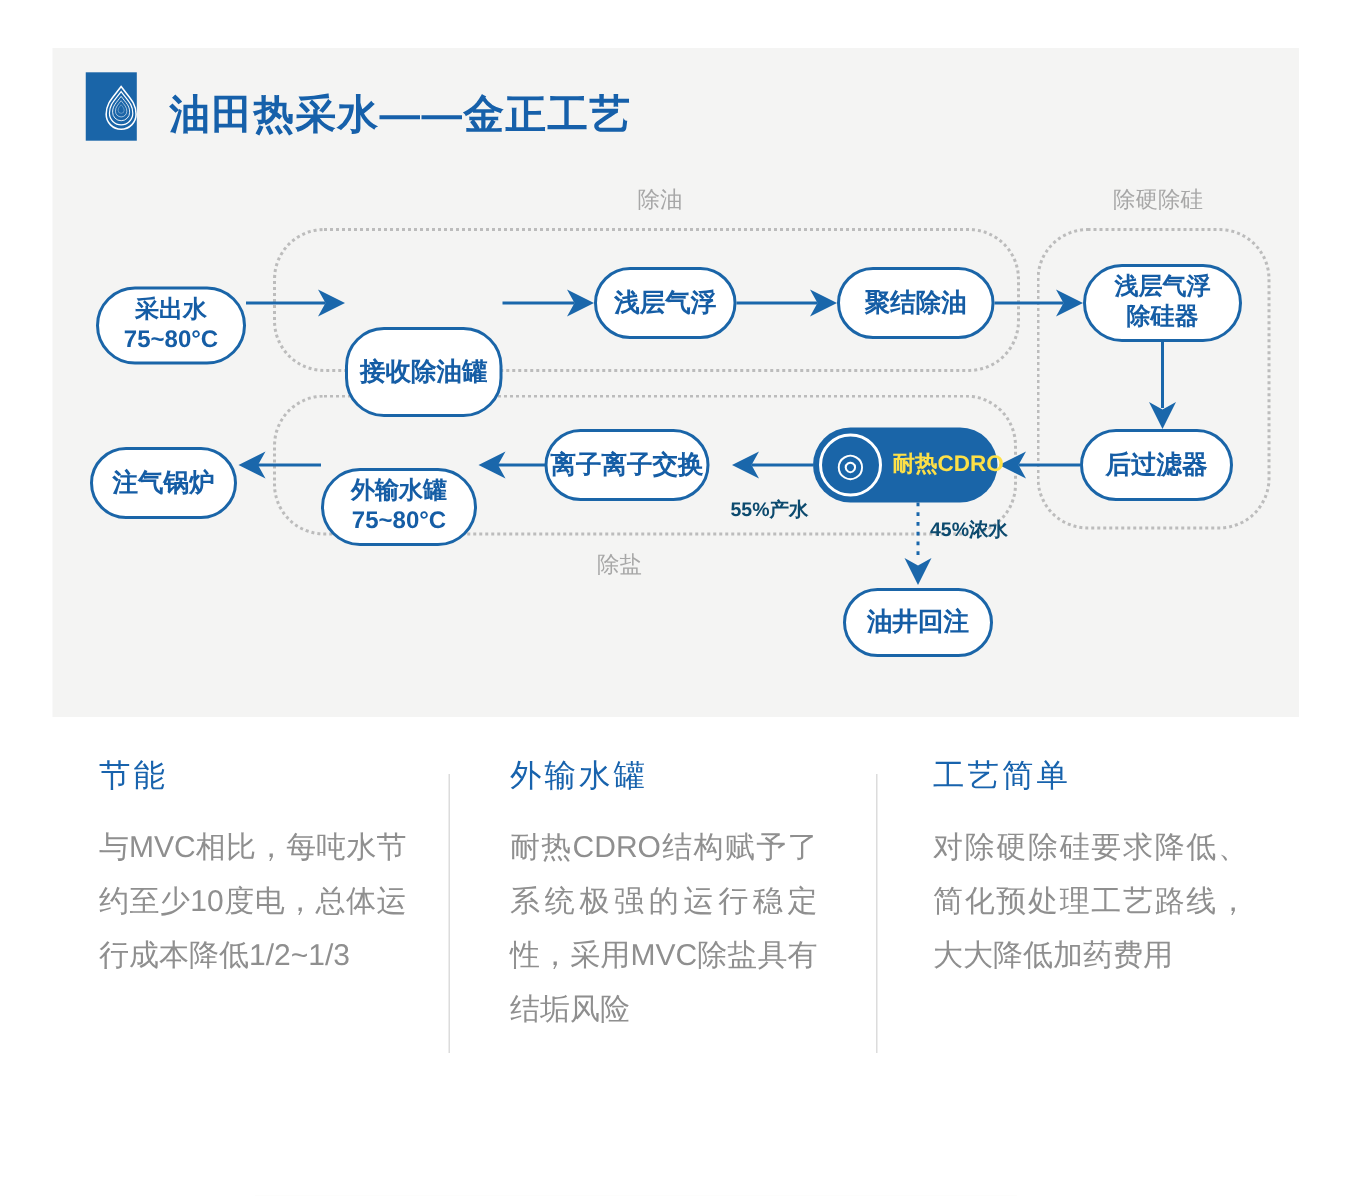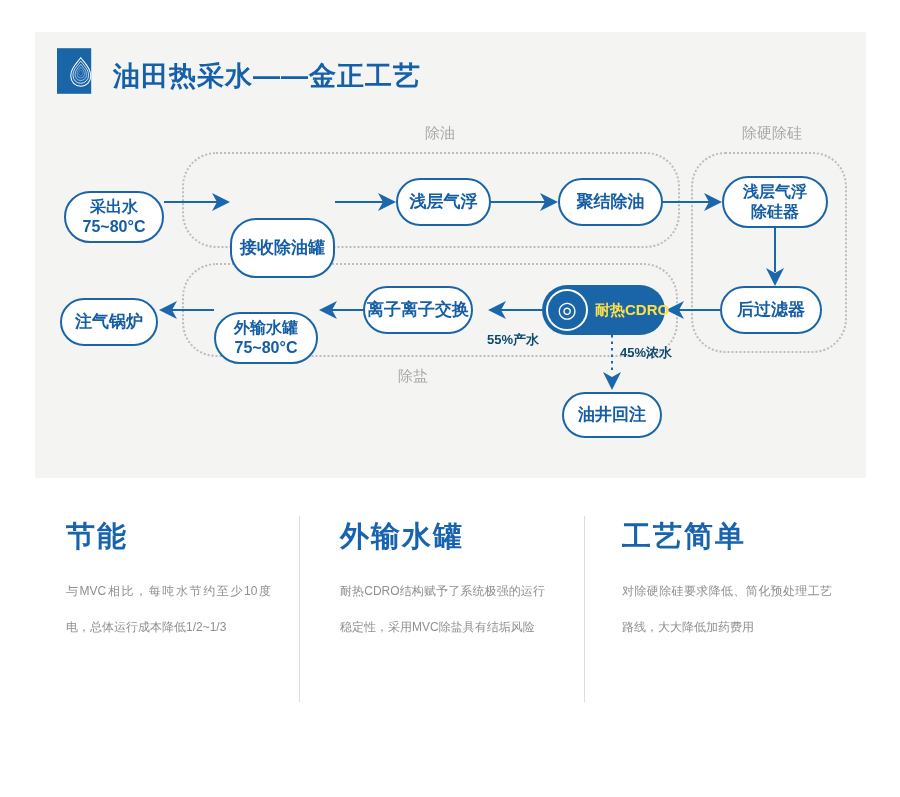--- a/index.html
+++ b/index.html
@@ -41,23 +41,23 @@
   .cdro-label { margin-left:7px; font-size:15px; font-weight:bold; color:#fde047; }
   .flow-label {
     position:absolute; color:#0c4a6e; font-size:13px; font-weight:bold; white-space:nowrap;
   }
   .arrows { position:absolute; left:0; top:0; pointer-events:none; }
   .arrows line { stroke:#1a67ab; stroke-width:2; }
   .arrows polygon { fill:#1a67ab; }
   .arrows .dotted { stroke-dasharray:2.5 4; }
   
   .feature { position:absolute; width:200px; }
-  .f-title { font-size:29px; font-weight:bold; color:#1863ad; letter-spacing:2px;margin-top:14px; }
+  .f-title { font-size:21px; font-weight:normal; color:#1863ad; letter-spacing:2px; }
   .f-body {
-    margin-top:16px; font-size:12px; line-height:36px; color:#8f8f8f;
+    margin-top:16px; font-size:20px; line-height:36px; color:#8f8f8f;
     text-align:justify;
   }
   .divider { position:absolute; width:1px; height:186px; background:#dcdcdc; top:516px; }
 </style>
 </head>
 <body>
 
 <div class="page">
 
   <div class="panel"></div>

